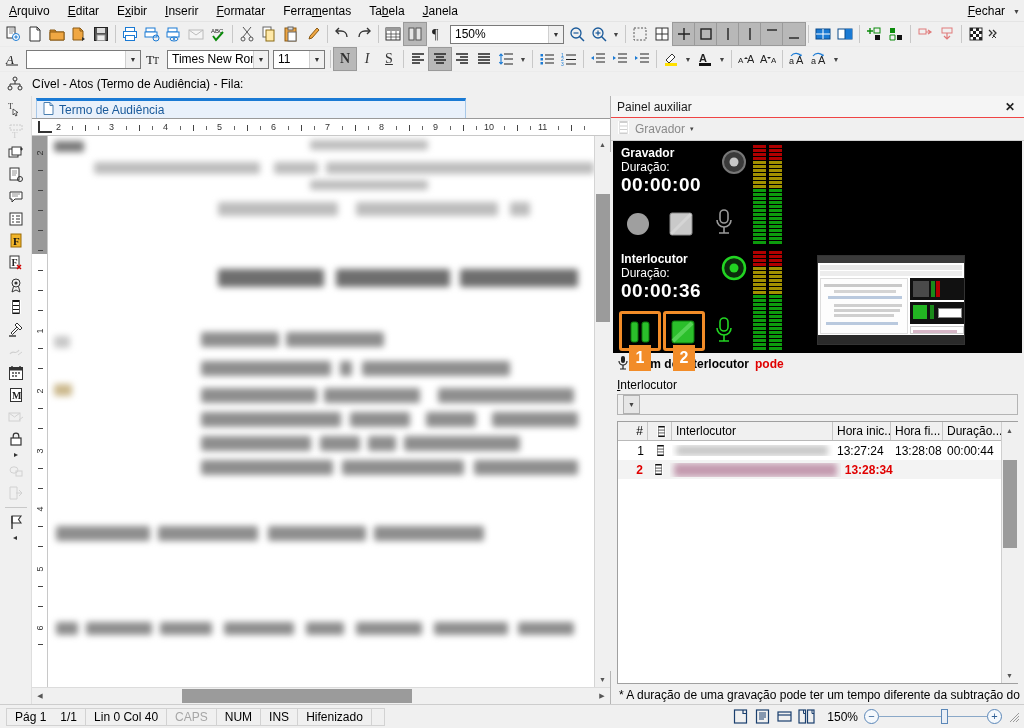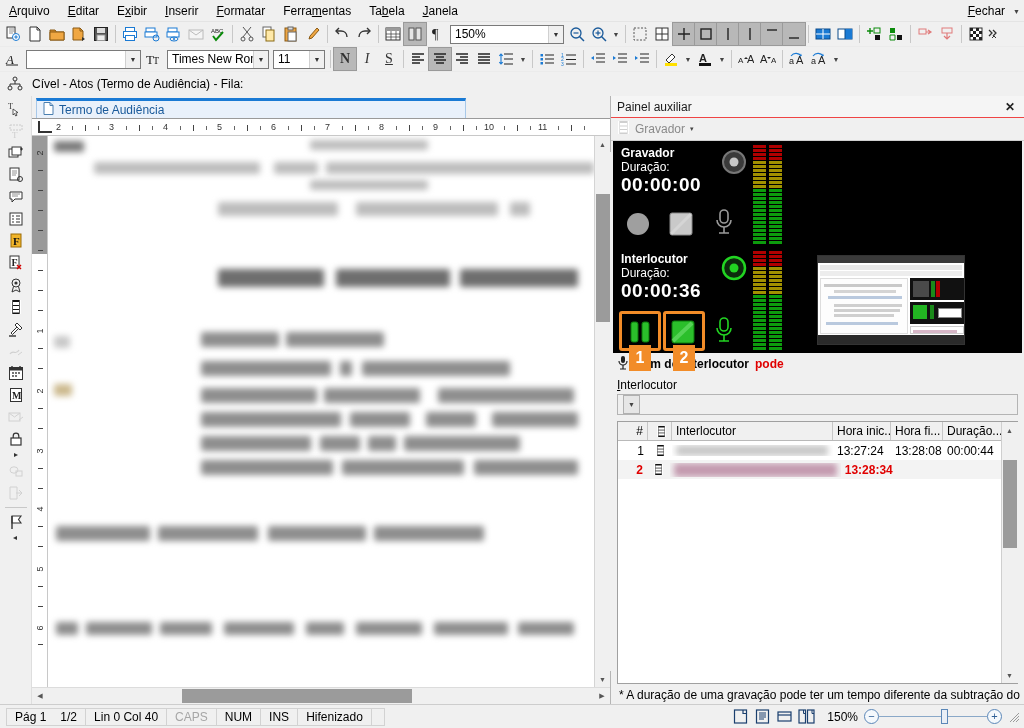--- a/index.html
+++ b/index.html
@@ -1350,21 +1350,21 @@
 
         <div class="footnote">* A duração de uma gravação pode ter um tempo diferente da subtração do</div>
       </div>
     </div>
   </div>
 
   <div class="statusbar">
     <div class="sb-cell" style="margin-left:6px;">
       <span>Pág 1</span>
       <span style="width:14px;"></span>
-      <span>1/2</span>
+      <span>1/1</span>
     </div>
     <div class="sb-cell">Lin 0  Col 40</div>
     <div class="sb-cell dim">CAPS</div>
     <div class="sb-cell">NUM</div>
     <div class="sb-cell">INS</div>
     <div class="sb-cell">Hifenizado</div>
     <div class="sb-cell" style="width:14px;padding:0;"></div>
     <div class="sb-grow"></div>
 
     <div class="sb-viewicon">

